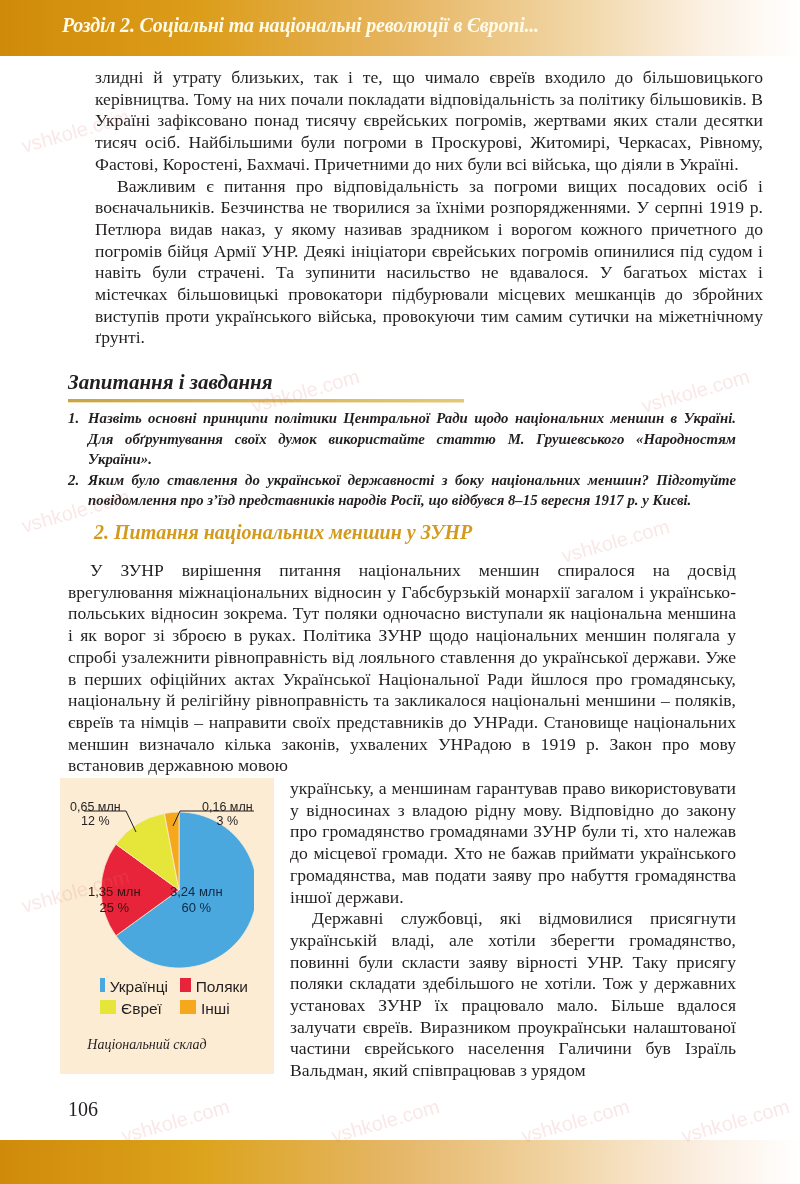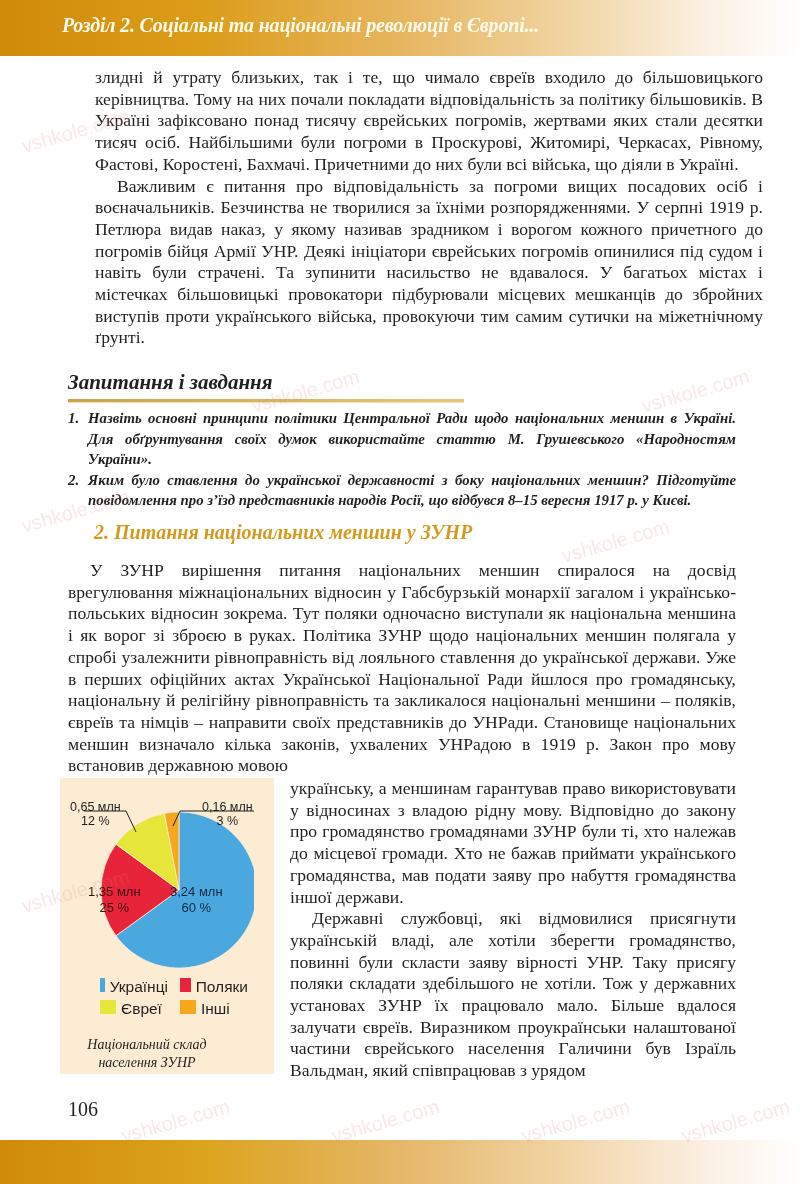--- a/index.html
+++ b/index.html
@@ -159,21 +159,20 @@
       </div>
       <div class="legend-item">
         <span class="swatch" style="background:#f6a81c;"></span>
         <span>Інші</span>
       </div>
     </div>
   </div>
 
   <div class="caption">
     <div>Національний склад</div>
-    <div>населення ЗУНР</div>
   </div>
 </div>
 
 <div class="page-number">106</div>
 <div class="footer-band"></div>
 
 <span class="wm" style="left:20px; top:120px;">vshkole.com</span>
 <span class="wm" style="left:250px; top:380px;">vshkole.com</span>
 <span class="wm" style="left:640px; top:380px;">vshkole.com</span>
 <span class="wm" style="left:20px; top:500px;">vshkole.com</span>

